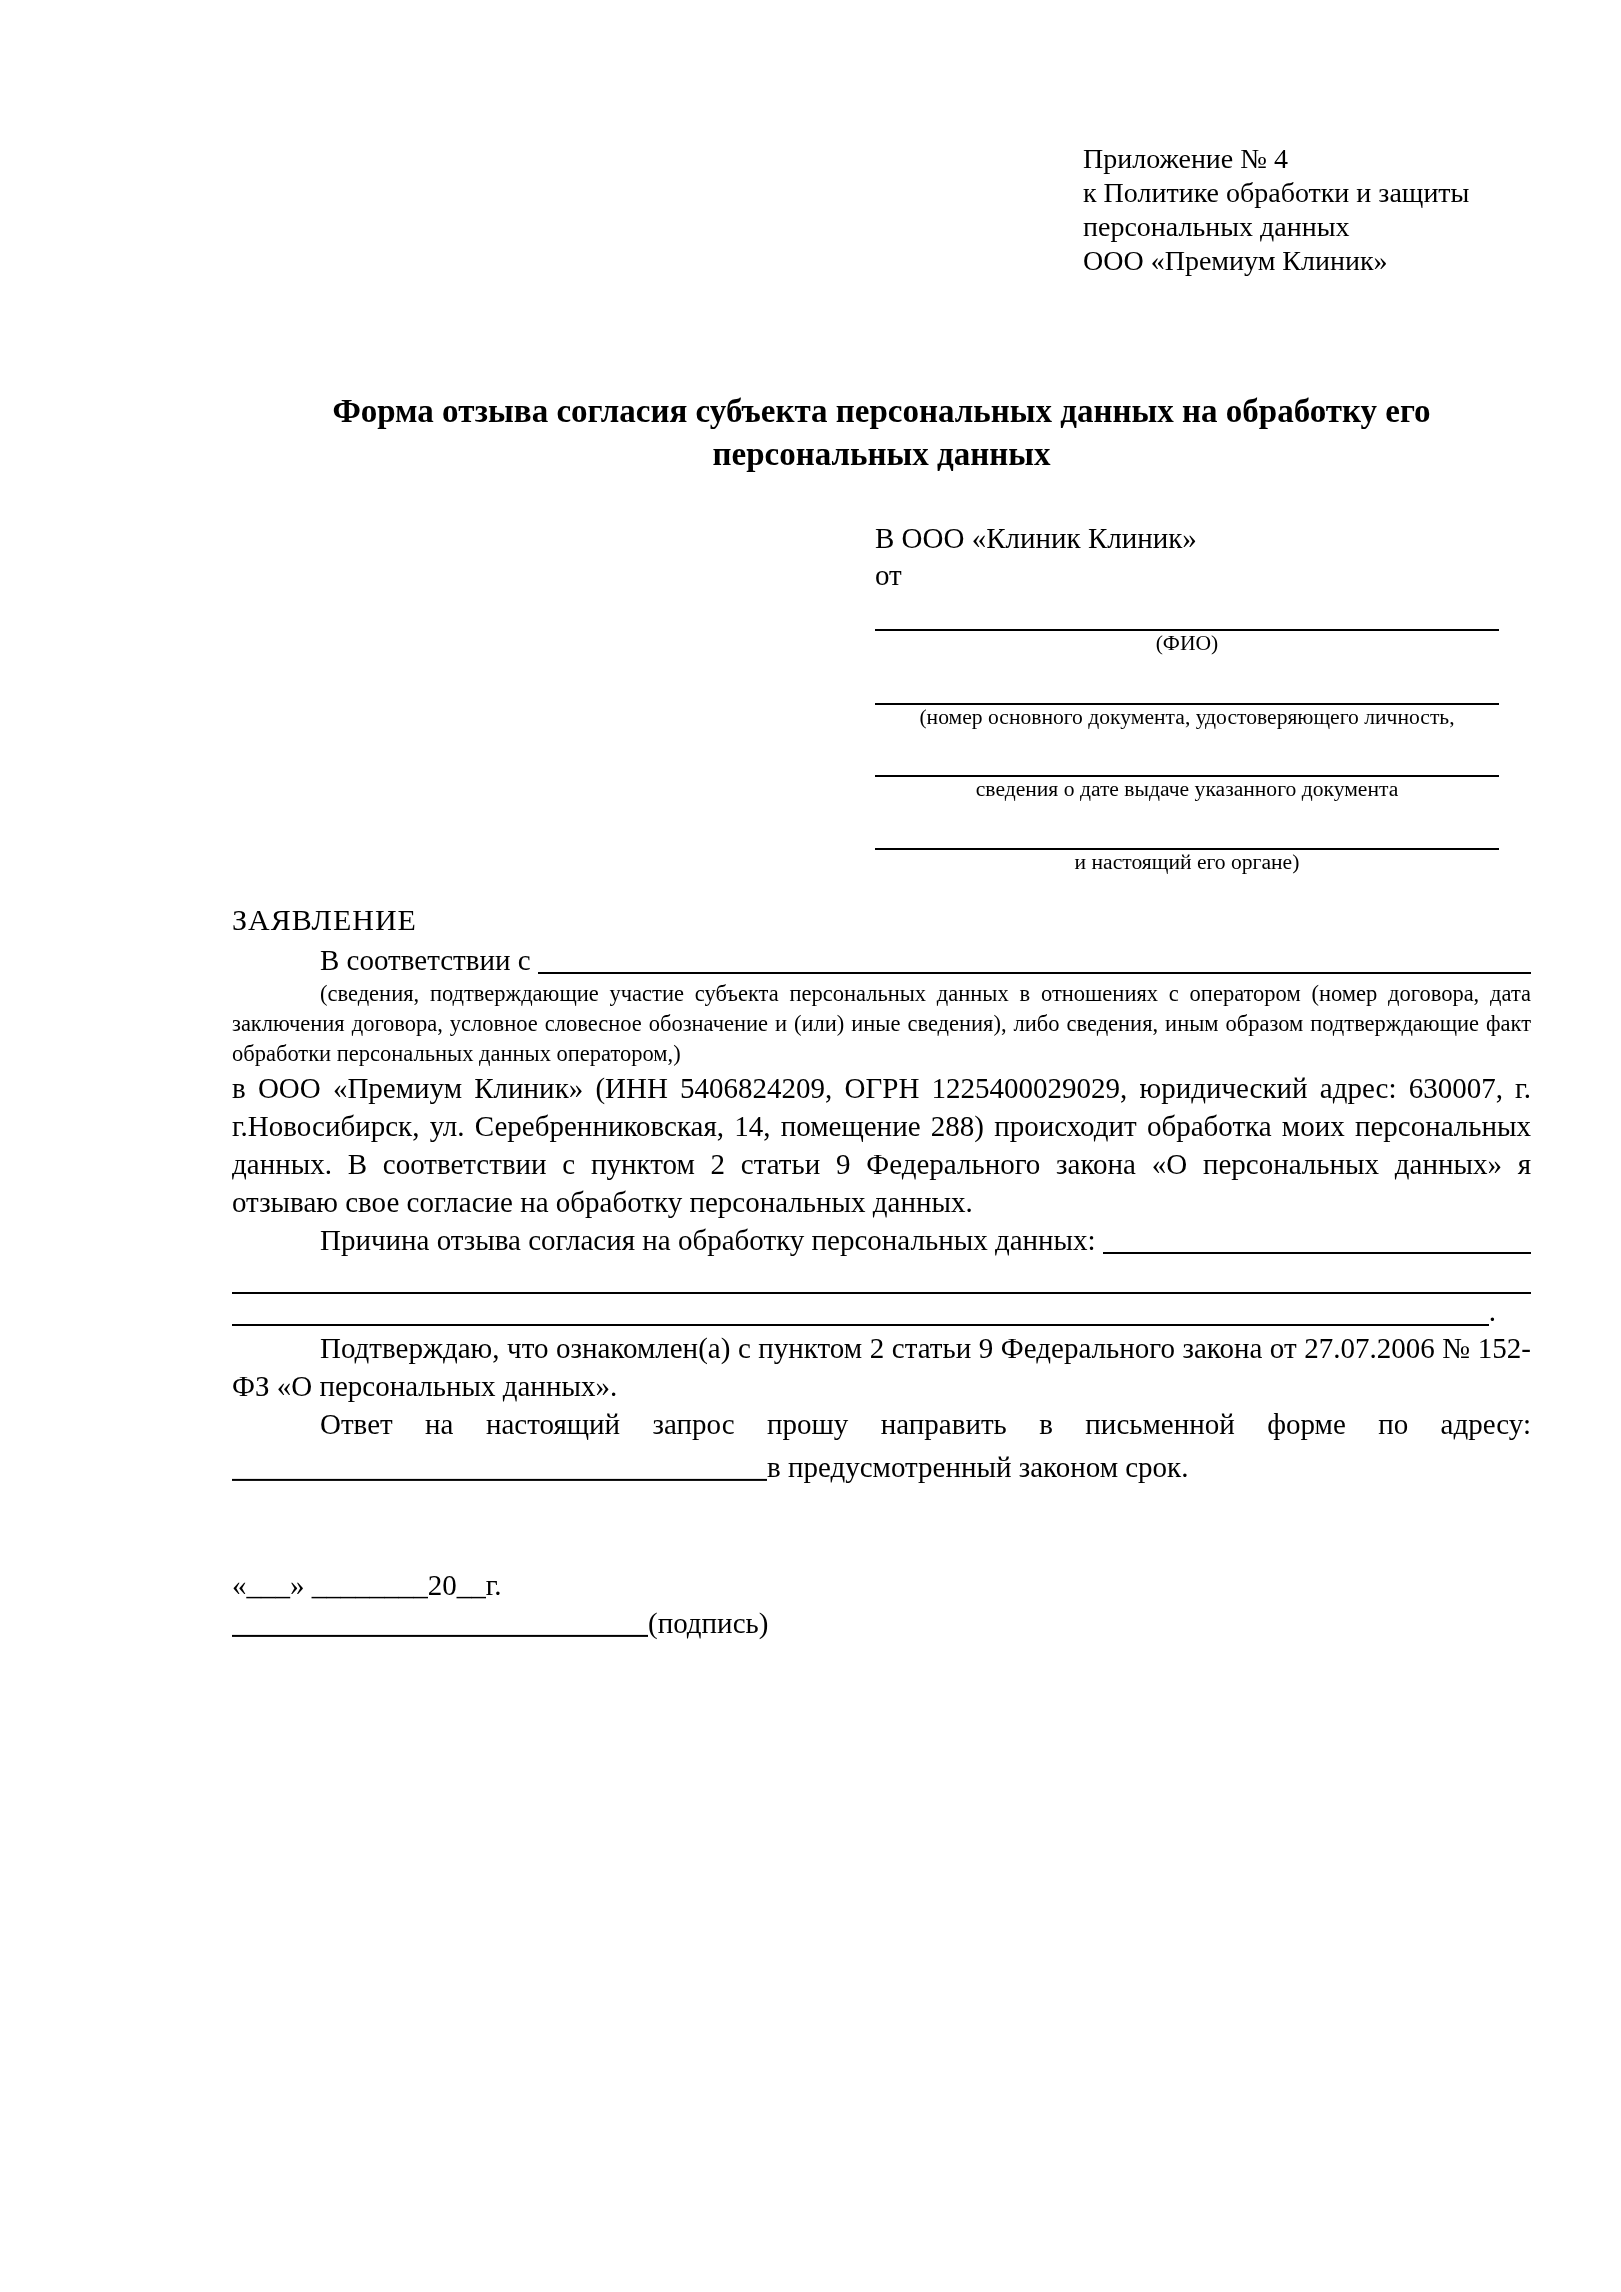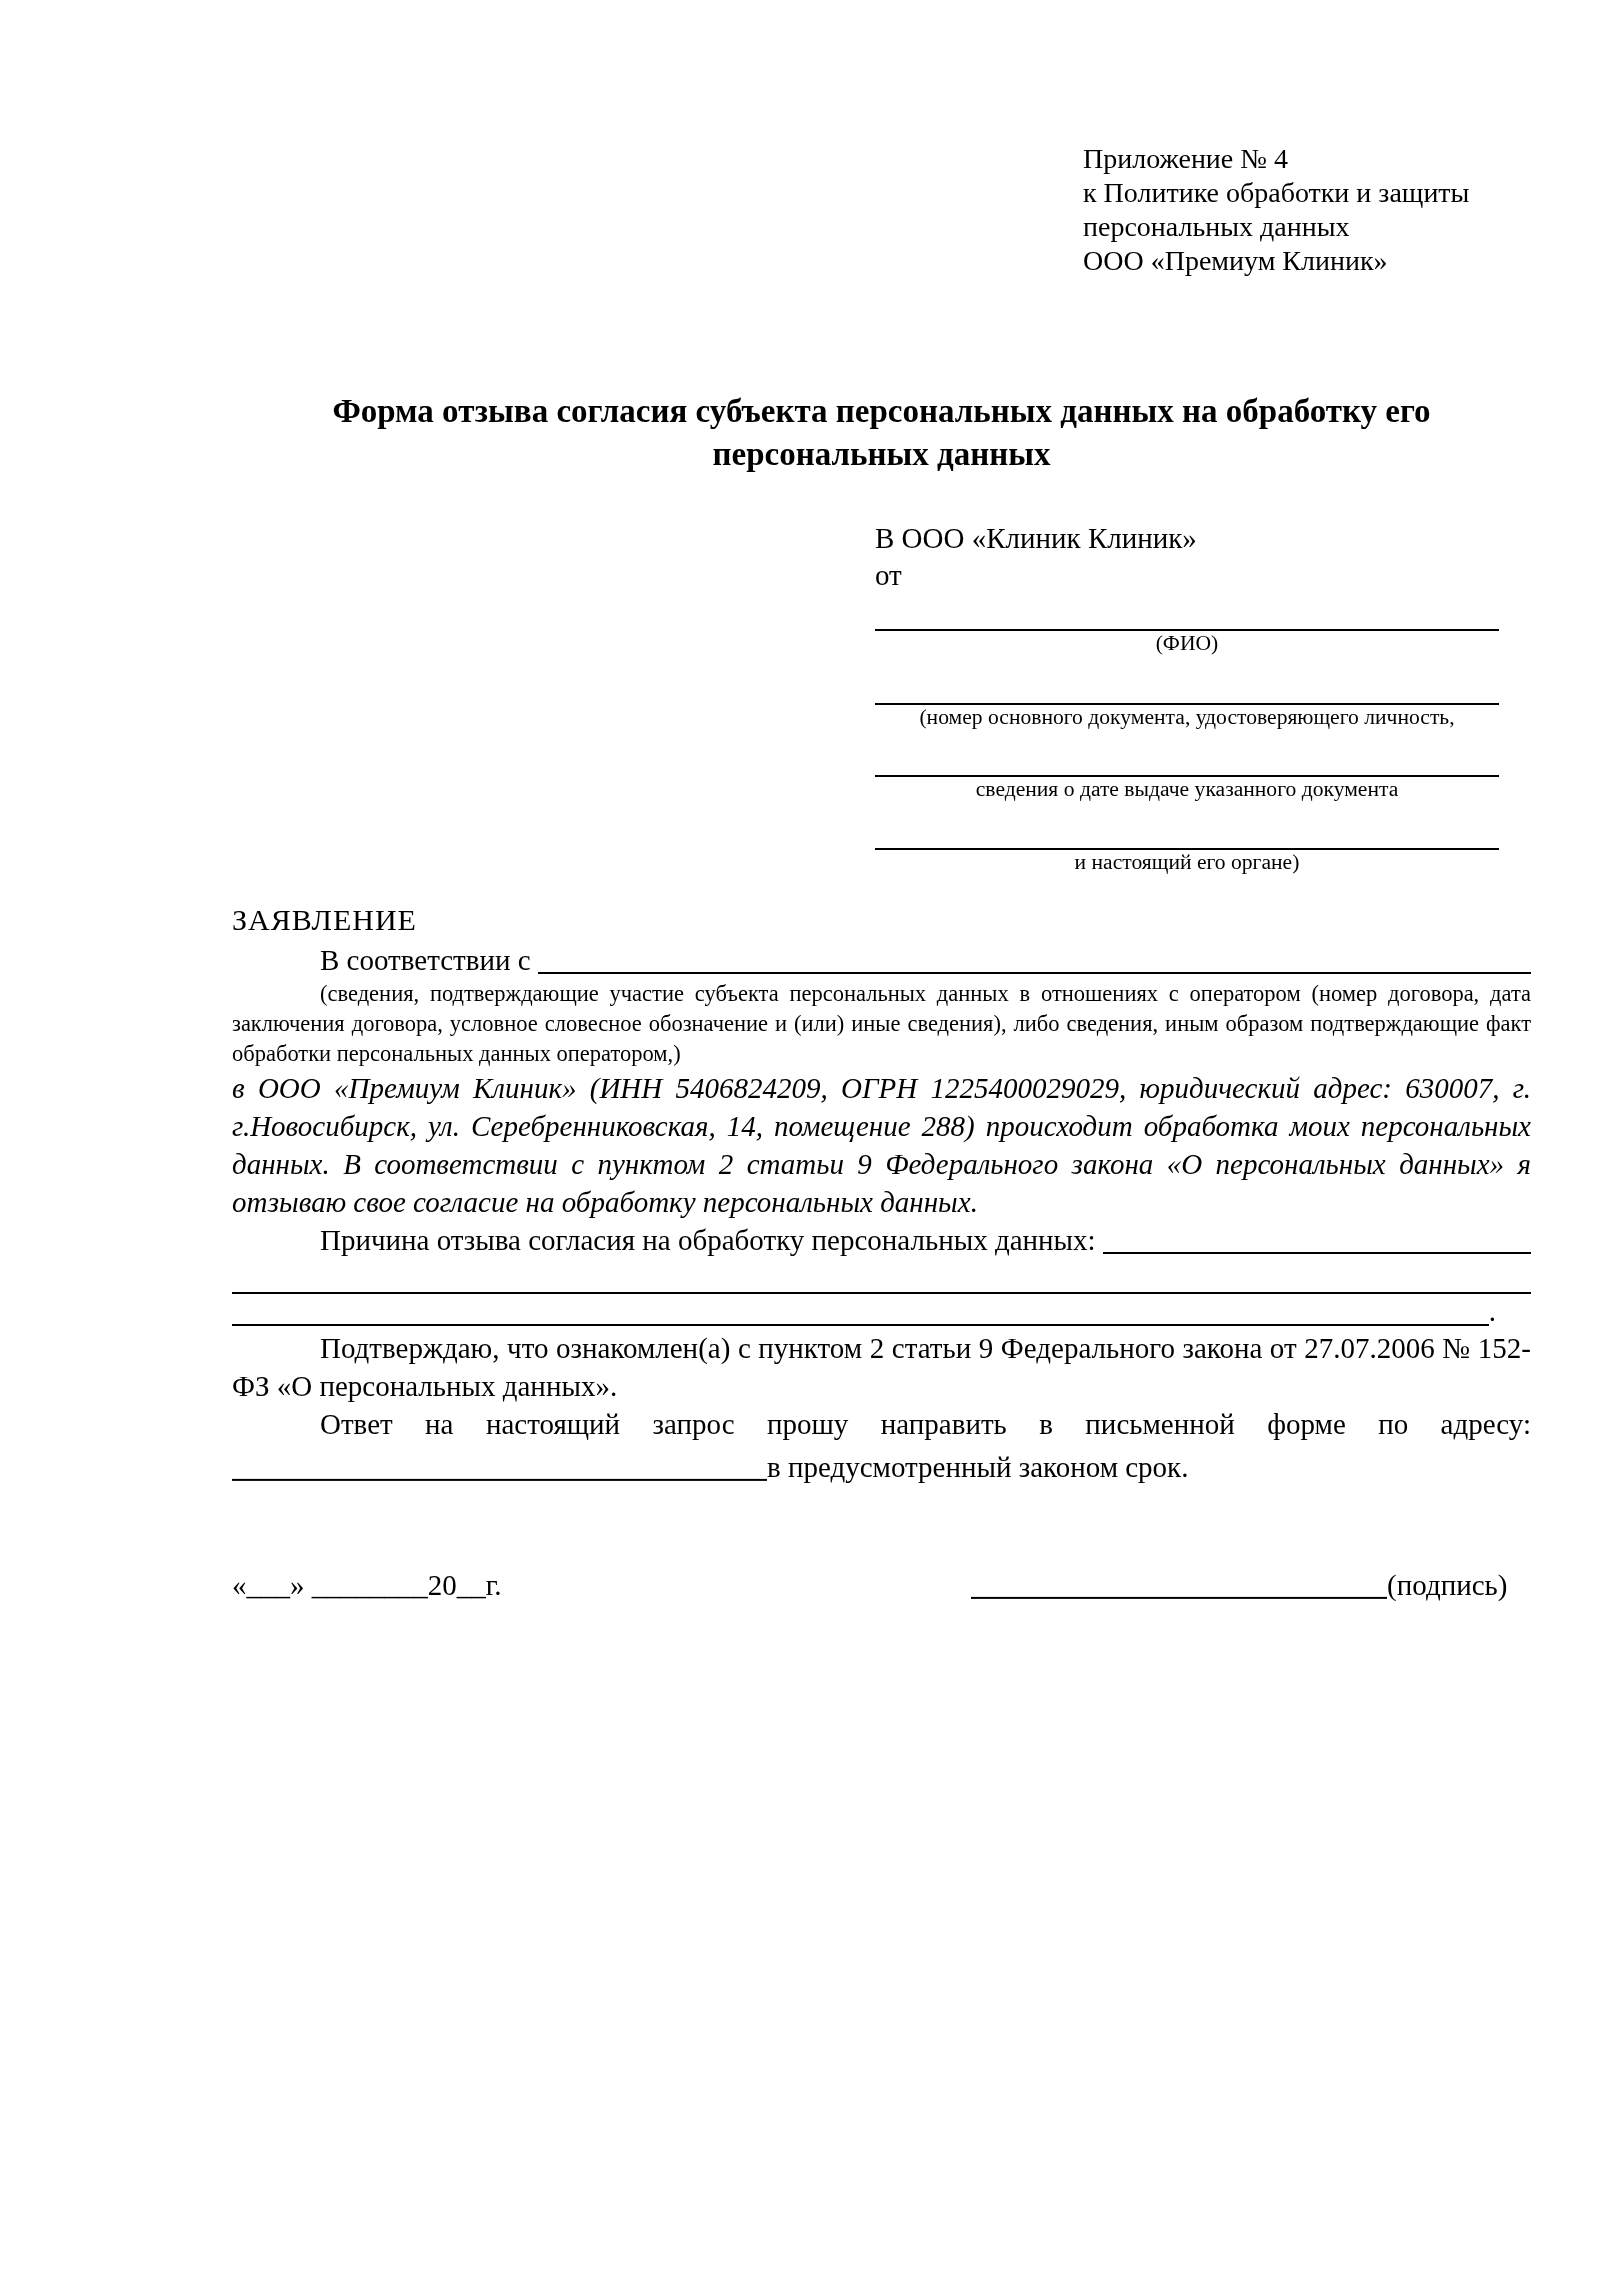--- a/index.html
+++ b/index.html
@@ -24,33 +24,33 @@
   .fblank.h36 { height:35px; }
   .fblank.h47 { height:46px; }
   .fblank.h46 { height:45px; }
   .fcap { font-size:21.6px; line-height:25.5px; text-align:center; }
   
   .heading { margin-top:24.5px; font-size:30px; line-height:39px; text-align:left; letter-spacing:1px; }
   .flexrow { display:flex; margin-top:2.9px; }
   .lead-indent { margin-left:88px; white-space:nowrap; }
   .fill-line { flex:1 1 auto; border-bottom:2.9px solid #000; margin:0 0 5.9px 7.8px; }
   .note { font-size:22.5px; line-height:30px; text-align:justify; text-indent:88px; }
-  .body-par { text-align:justify;font-style:italic; }
+  .body-par { text-align:justify; }
   .rule-row { height:33px; border-bottom:2.9px solid #000; }
   .rule-row2 { display:flex; height:32px; align-items:flex-end; padding-right:35px; }
   .rule-row2 .rule { flex:1 1 auto; border-bottom:2.9px solid #000; height:100%; }
   .rule-row2 .tail { line-height:29px; }
   .confirm { margin-top:2.9px; text-align:justify; text-indent:88px; }
   .reply1 { text-align:justify; text-align-last:justify; text-indent:88px; }
   .reply2 { line-height:49px; white-space:nowrap;font-family:Liberation Serif, serif; }
   .iblank { display:inline-block; border-bottom:2.9px solid #000; transform:translateY(3.9px); }
   .iblank.w546 { width:535px; }
   .iblank.w424 { width:416px; }
   
-  .footer { display:flex; justify-content:space-between; margin-top:74px; padding-right:23.5px; }
+  .footer { display:flex; justify-content:space-between; margin-top:74px; padding-right:23.5px;flex-direction:column; }
   .sig { white-space:nowrap; }
 </style>
 </head>
 <body>
 
 <div class="page">
 
   <div class="appendix">
     <div>Приложение № 4</div>
     <div>к Политике обработки и защиты</div>

